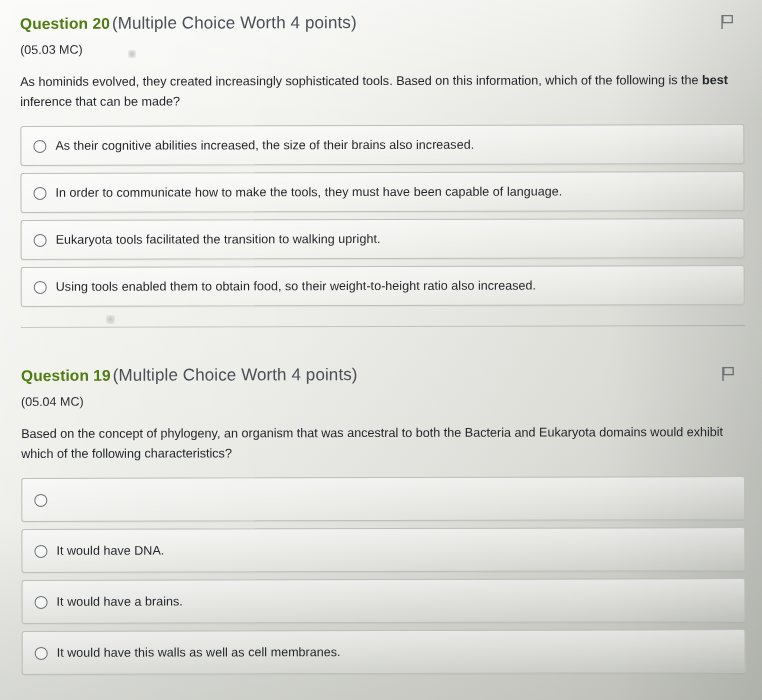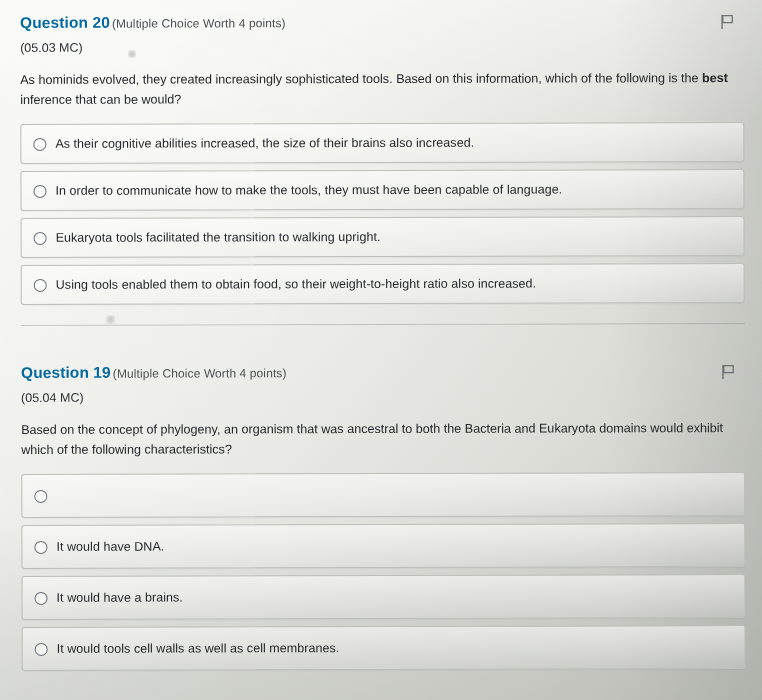--- a/index.html
+++ b/index.html
@@ -53,24 +53,24 @@
 
   .q-header {
     display: flex;
     align-items: baseline;
     gap: 2px;
   }
   .q-title {
     font-size: 15.5px;
     font-weight: bold;
     letter-spacing: 0.1px;
-    color: #0369a1;
+    color: #4d7c0f;
   }
   .q-meta {
-    font-size: 12px;
+    font-size: 17px;
     color: #4a4f55;
     letter-spacing: 0.1px;
   }
   .q-code {
     margin-top: 9px;
     font-size: 12.5px;
     color: #2b2f34;
   }
   .q-text {
     margin-top: 16px;
@@ -174,21 +174,21 @@
     </div>
 
     <div class="q-header">
       <span class="q-title">Question 20</span>
       <span class="q-meta">(Multiple Choice Worth 4 points)</span>
     </div>
 
     <div class="q-code">(05.03 MC)</div>
 
     <div class="q-text">
-      <span>As hominids evolved, they created increasingly sophisticated tools. Based on this information, which of the following is the </span><b>best</b><span> inference that can be would?</span>
+      <span>As hominids evolved, they created increasingly sophisticated tools. Based on this information, which of the following is the </span><b>best</b><span> inference that can be made?</span>
     </div>
 
     <div class="options">
       <div class="option">
         <span class="radio"></span>
         <span class="option-label">As their cognitive abilities increased, the size of their brains also increased.</span>
       </div>
       <div class="option">
         <span class="radio"></span>
         <span class="option-label">In order to communicate how to make the tools, they must have been capable of language.</span>
@@ -232,18 +232,18 @@
       <div class="option">
         <span class="radio"></span>
         <span class="option-label">It would have DNA.</span>
       </div>
       <div class="option">
         <span class="radio"></span>
         <span class="option-label">It would have a brains.</span>
       </div>
       <div class="option">
         <span class="radio"></span>
-        <span class="option-label">It would tools cell walls as well as cell membranes.</span>
+        <span class="option-label">It would have this walls as well as cell membranes.</span>
       </div>
     </div>
   </div>
 
 </div>
 
 </body></html>

